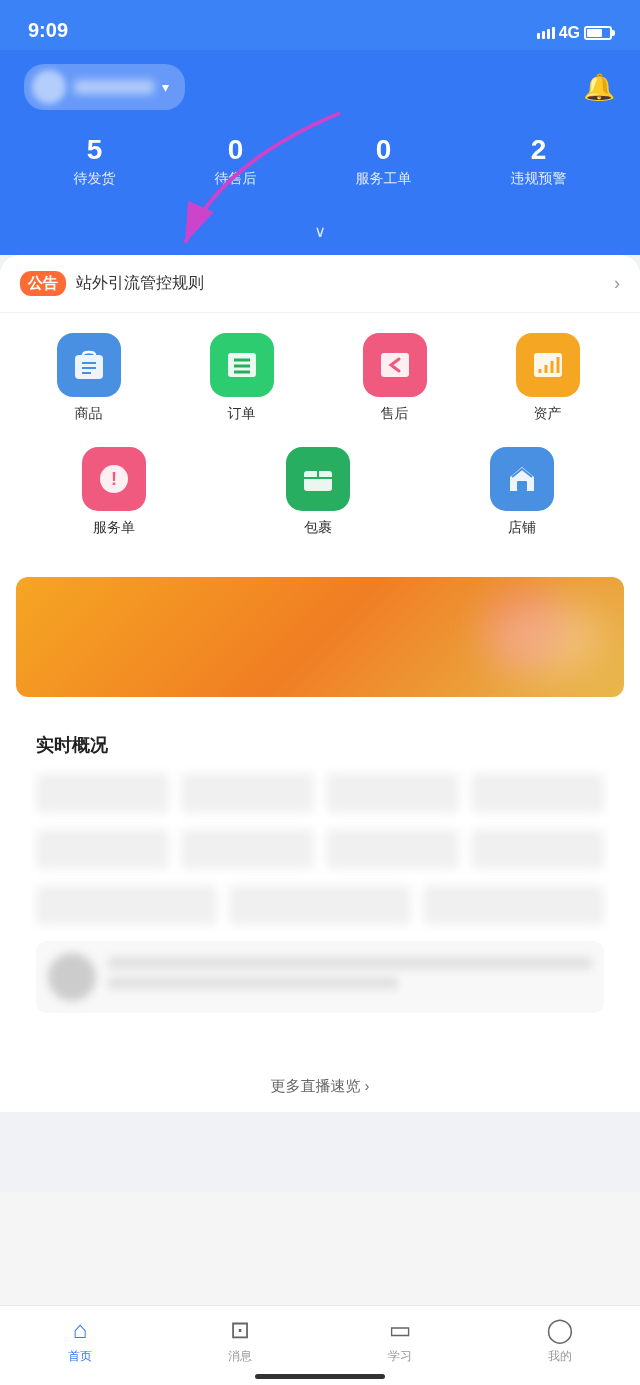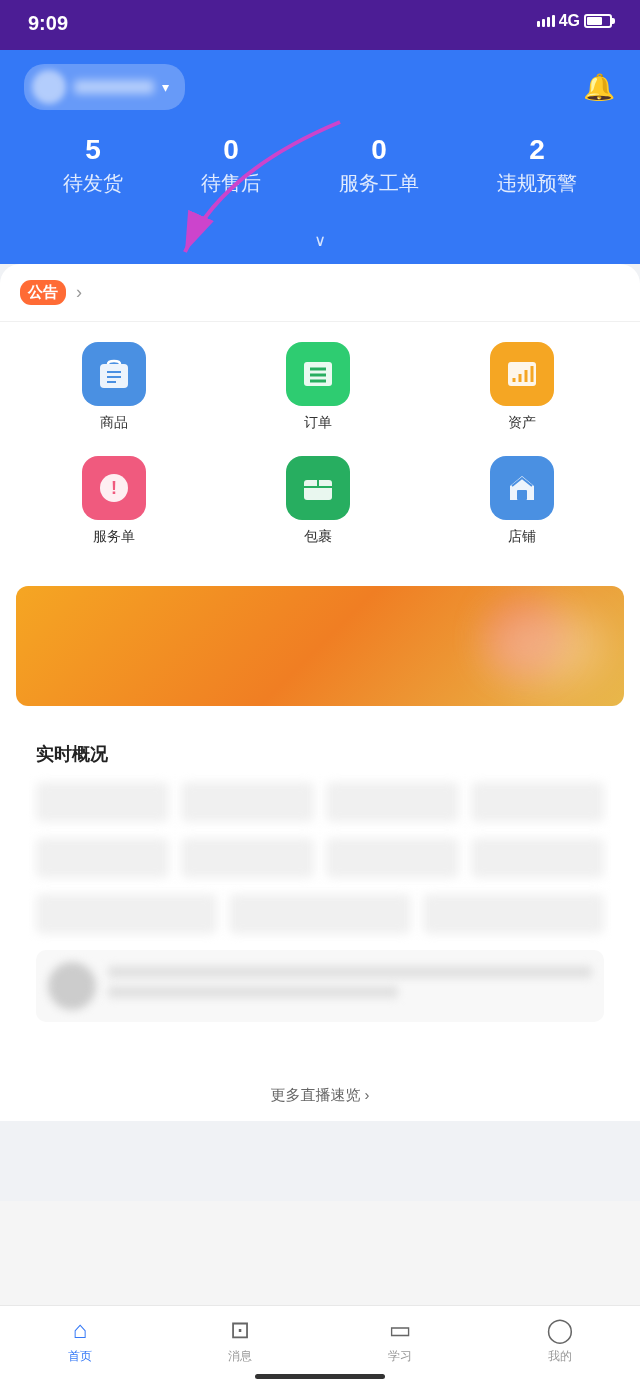--- a/index.html
+++ b/index.html
@@ -7,24 +7,24 @@
     body {
       width: 640px;
       min-height: 1385px;
       font-family: -apple-system, 'PingFang SC', 'Microsoft YaHei', sans-serif;
       background: #f5f5f5;
       overflow-x: hidden;
     }
 
     
     .status-bar {
-      background: #4c1d95;
+      background: #3b82f6;
       display: flex;
       justify-content: space-between;
-      align-items: flex-start;
+      align-items: flex-end;
       padding: 12px 28px 8px;
       height: 50px;
     }
     .status-time {
       color: white;
       font-size: 20px;
       font-weight: 600;
     }
     .status-icons {
       display: flex;
@@ -122,21 +122,21 @@
       padding-bottom: 8px;
     }
     .stat-item .stat-number {
       color: white;
       font-size: 28px;
       font-weight: 700;
       display: block;
     }
     .stat-item .stat-label {
       color: rgba(255,255,255,0.85);
-      font-size: 20px;
+      font-size: 14px;
       margin-top: 4px;
       display: block;
     }
 
     
     .expand-row {
       background: #3478f6;
       display: flex;
       justify-content: center;
       padding: 6px 0 14px;
@@ -453,20 +453,21 @@
 
 <div class="expand-row">
   <span class="expand-icon">∨</span>
 </div>
 
 <div class="main-content">
   <div class="white-card">
 
     <div class="announcement">
       <span class="announcement-tag">公告</span>
+      <span class="announcement-text">站外引流管控规则</span>
       <span class="announcement-arrow">›</span>
     </div>
 
     <div class="menu-grid menu-grid-container">
 
       <div class="menu-row">
 
         <div class="menu-item">
           <div class="menu-icon icon-blue">
             <svg width="36" height="36" viewBox="0 0 36 36" fill="none">
@@ -485,20 +486,29 @@
             <svg width="36" height="36" viewBox="0 0 36 36" fill="none">
               <rect x="4" y="6" width="28" height="24" rx="3" fill="white" opacity="0.9"></rect>
               <line x1="10" y1="13" x2="26" y2="13" stroke="#27ae60" stroke-width="3"></line>
               <line x1="10" y1="19" x2="26" y2="19" stroke="#27ae60" stroke-width="3"></line>
               <line x1="10" y1="25" x2="26" y2="25" stroke="#27ae60" stroke-width="3"></line>
             </svg>
           </div>
           <span class="menu-label">订单</span>
         </div>
 
+        <div class="menu-item">
+          <div class="menu-icon icon-pink">
+            <svg width="36" height="36" viewBox="0 0 36 36" fill="none">
+              <rect x="4" y="6" width="28" height="24" rx="3" fill="white" opacity="0.9"></rect>
+              <path d="M22 12 L14 18 L22 24" stroke="#f05a7e" stroke-width="3" fill="none" stroke-linecap="round"></path>
+            </svg>
+          </div>
+          <span class="menu-label">售后</span>
+        </div>
 
         <div class="menu-item">
           <div class="menu-icon icon-orange">
             <svg width="36" height="36" viewBox="0 0 36 36" fill="none">
               <rect x="4" y="6" width="28" height="24" rx="3" fill="white" opacity="0.9"></rect>
               <line x1="10" y1="22" x2="10" y2="26" stroke="#f5a623" stroke-width="3"></line>
               <line x1="16" y1="18" x2="16" y2="26" stroke="#f5a623" stroke-width="3"></line>
               <line x1="22" y1="14" x2="22" y2="26" stroke="#f5a623" stroke-width="3"></line>
               <line x1="28" y1="10" x2="28" y2="26" stroke="#f5a623" stroke-width="3"></line>
             </svg>

